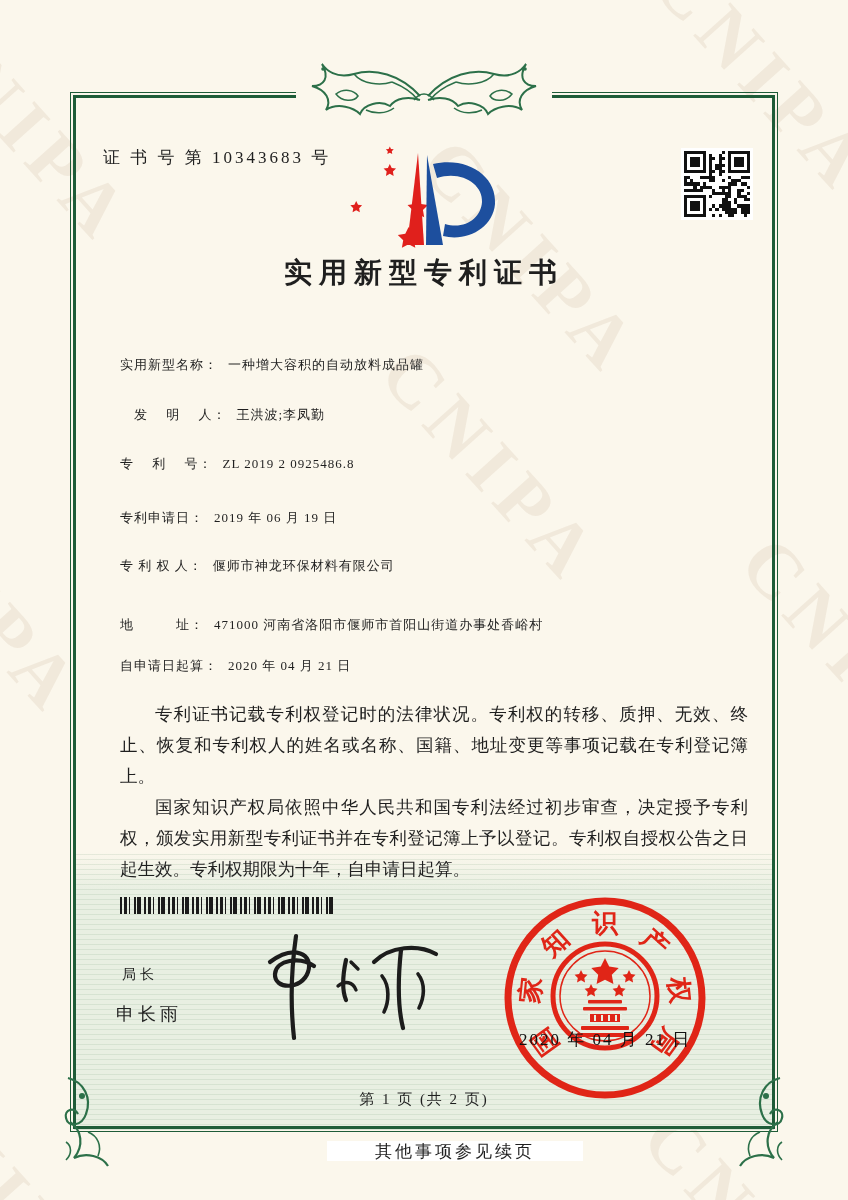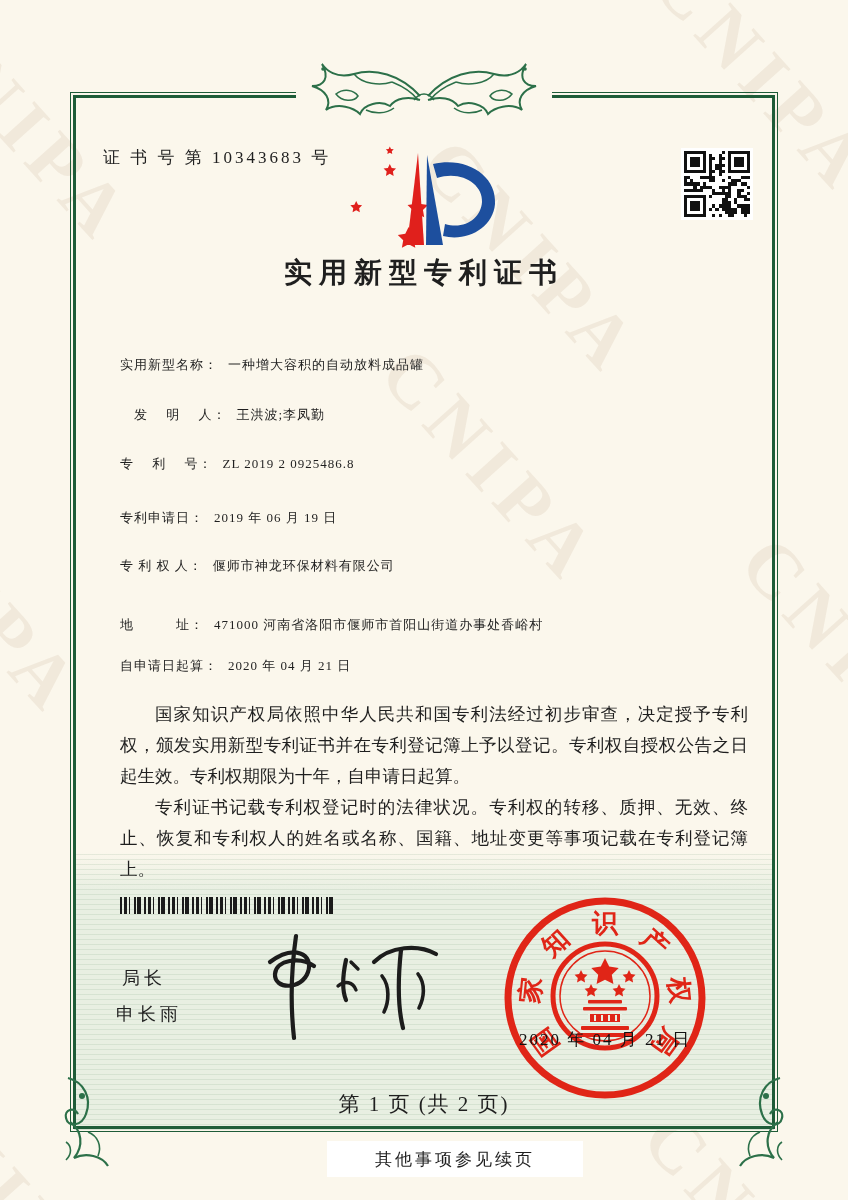--- a/index.html
+++ b/index.html
@@ -63,39 +63,39 @@
   .barcode{
     left:120px;top:897px;width:216px;height:17px;z-index:5;
     background:repeating-linear-gradient(90deg,
       #1b1b1b 0 2px, transparent 2px 4px,
       #1b1b1b 4px 7px, transparent 7px 9px,
       #1b1b1b 9px 10px, transparent 10px 14px,
       #1b1b1b 14px 16px, transparent 16px 17px,
       #1b1b1b 17px 21px, transparent 21px 24px);
   }
   
-  .sig-title{left:122px;top:966px;font-size:18px;letter-spacing:4px;z-index:6;}
+  .sig-title{left:122px;top:966px;font-size:14px;letter-spacing:4px;z-index:6;}
   .sig-name{left:116px;top:1002px;font-size:18px;letter-spacing:4px;z-index:6;}
   .sig-svg{left:250px;top:930px;z-index:6;}
   
   .seal-svg{left:495px;top:888px;z-index:6;}
   .seal-svg text{
     font-family:"Liberation Serif",serif;font-weight:bold;
   }
   .seal-date{
     left:495px;top:1028px;width:220px;text-align:center;z-index:7;
     font-size:17px;letter-spacing:2px;color:#111;
   }
   
   .page-info{
     left:0;top:1090px;width:848px;text-align:center;
-    font-size:21px;letter-spacing:2px;z-index:5;
+    font-size:15px;letter-spacing:2px;z-index:5;
   }
   .note-box{
-    left:327px;top:1141px;width:256px;height:36px;z-index:5;
+    left:327px;top:1141px;width:256px;height:20px;z-index:5;
     background:#ffffff;display:flex;align-items:center;justify-content:center;
     font-size:17px;letter-spacing:3px;
   }
   .qr{left:681px;top:148px;z-index:5;background:#fff;padding:3px;}
   .logo{left:345px;top:138px;z-index:5;}
   .ornament{left:296px;top:56px;z-index:5;}
   .corner{z-index:5;}
 </style>
 </head>
 <body>
@@ -332,22 +332,22 @@
   <span class="field-label">专 利 权 人：</span><span class="field-value">偃师市神龙环保材料有限公司</span>
 </div>
 <div class="abs field-row" style="top:607px;margin-top:9px;">
   <span class="field-label">地　　　址：</span><span class="field-value">471000 河南省洛阳市偃师市首阳山街道办事处香峪村</span>
 </div>
 <div class="abs field-row" style="top:657px;">
   <span class="field-label">自申请日起算：</span><span class="field-value">2020 年 04 月 21 日</span>
 </div>
 
 <div class="abs body-text">
+  <p>专利证书记载专利权登记时的法律状况。专利权的转移、质押、无效、终止、恢复和专利权人的姓名或名称、国籍、地址变更等事项记载在专利登记簿上。</p>
   <p>国家知识产权局依照中华人民共和国专利法经过初步审查，决定授予专利权，颁发实用新型专利证书并在专利登记簿上予以登记。专利权自授权公告之日起生效。专利权期限为十年，自申请日起算。</p>
-  <p>专利证书记载专利权登记时的法律状况。专利权的转移、质押、无效、终止、恢复和专利权人的姓名或名称、国籍、地址变更等事项记载在专利登记簿上。</p>
 </div>
 
 <div class="abs barcode"></div>
 
 <div class="abs sig-title">局长</div>
 <div class="abs sig-name">申长雨</div>
 <svg class="abs sig-svg" width="200" height="118" viewBox="0 0 200 118">
   <g fill="none" stroke="#1c1c1c" stroke-width="4.2" stroke-linecap="round">
     <path d="M46 6 C42 34 40 72 44 108"></path>
     <path d="M20 32 C44 14 64 24 58 42 C52 60 24 60 25 44 C26 30 50 26 64 36"></path>

